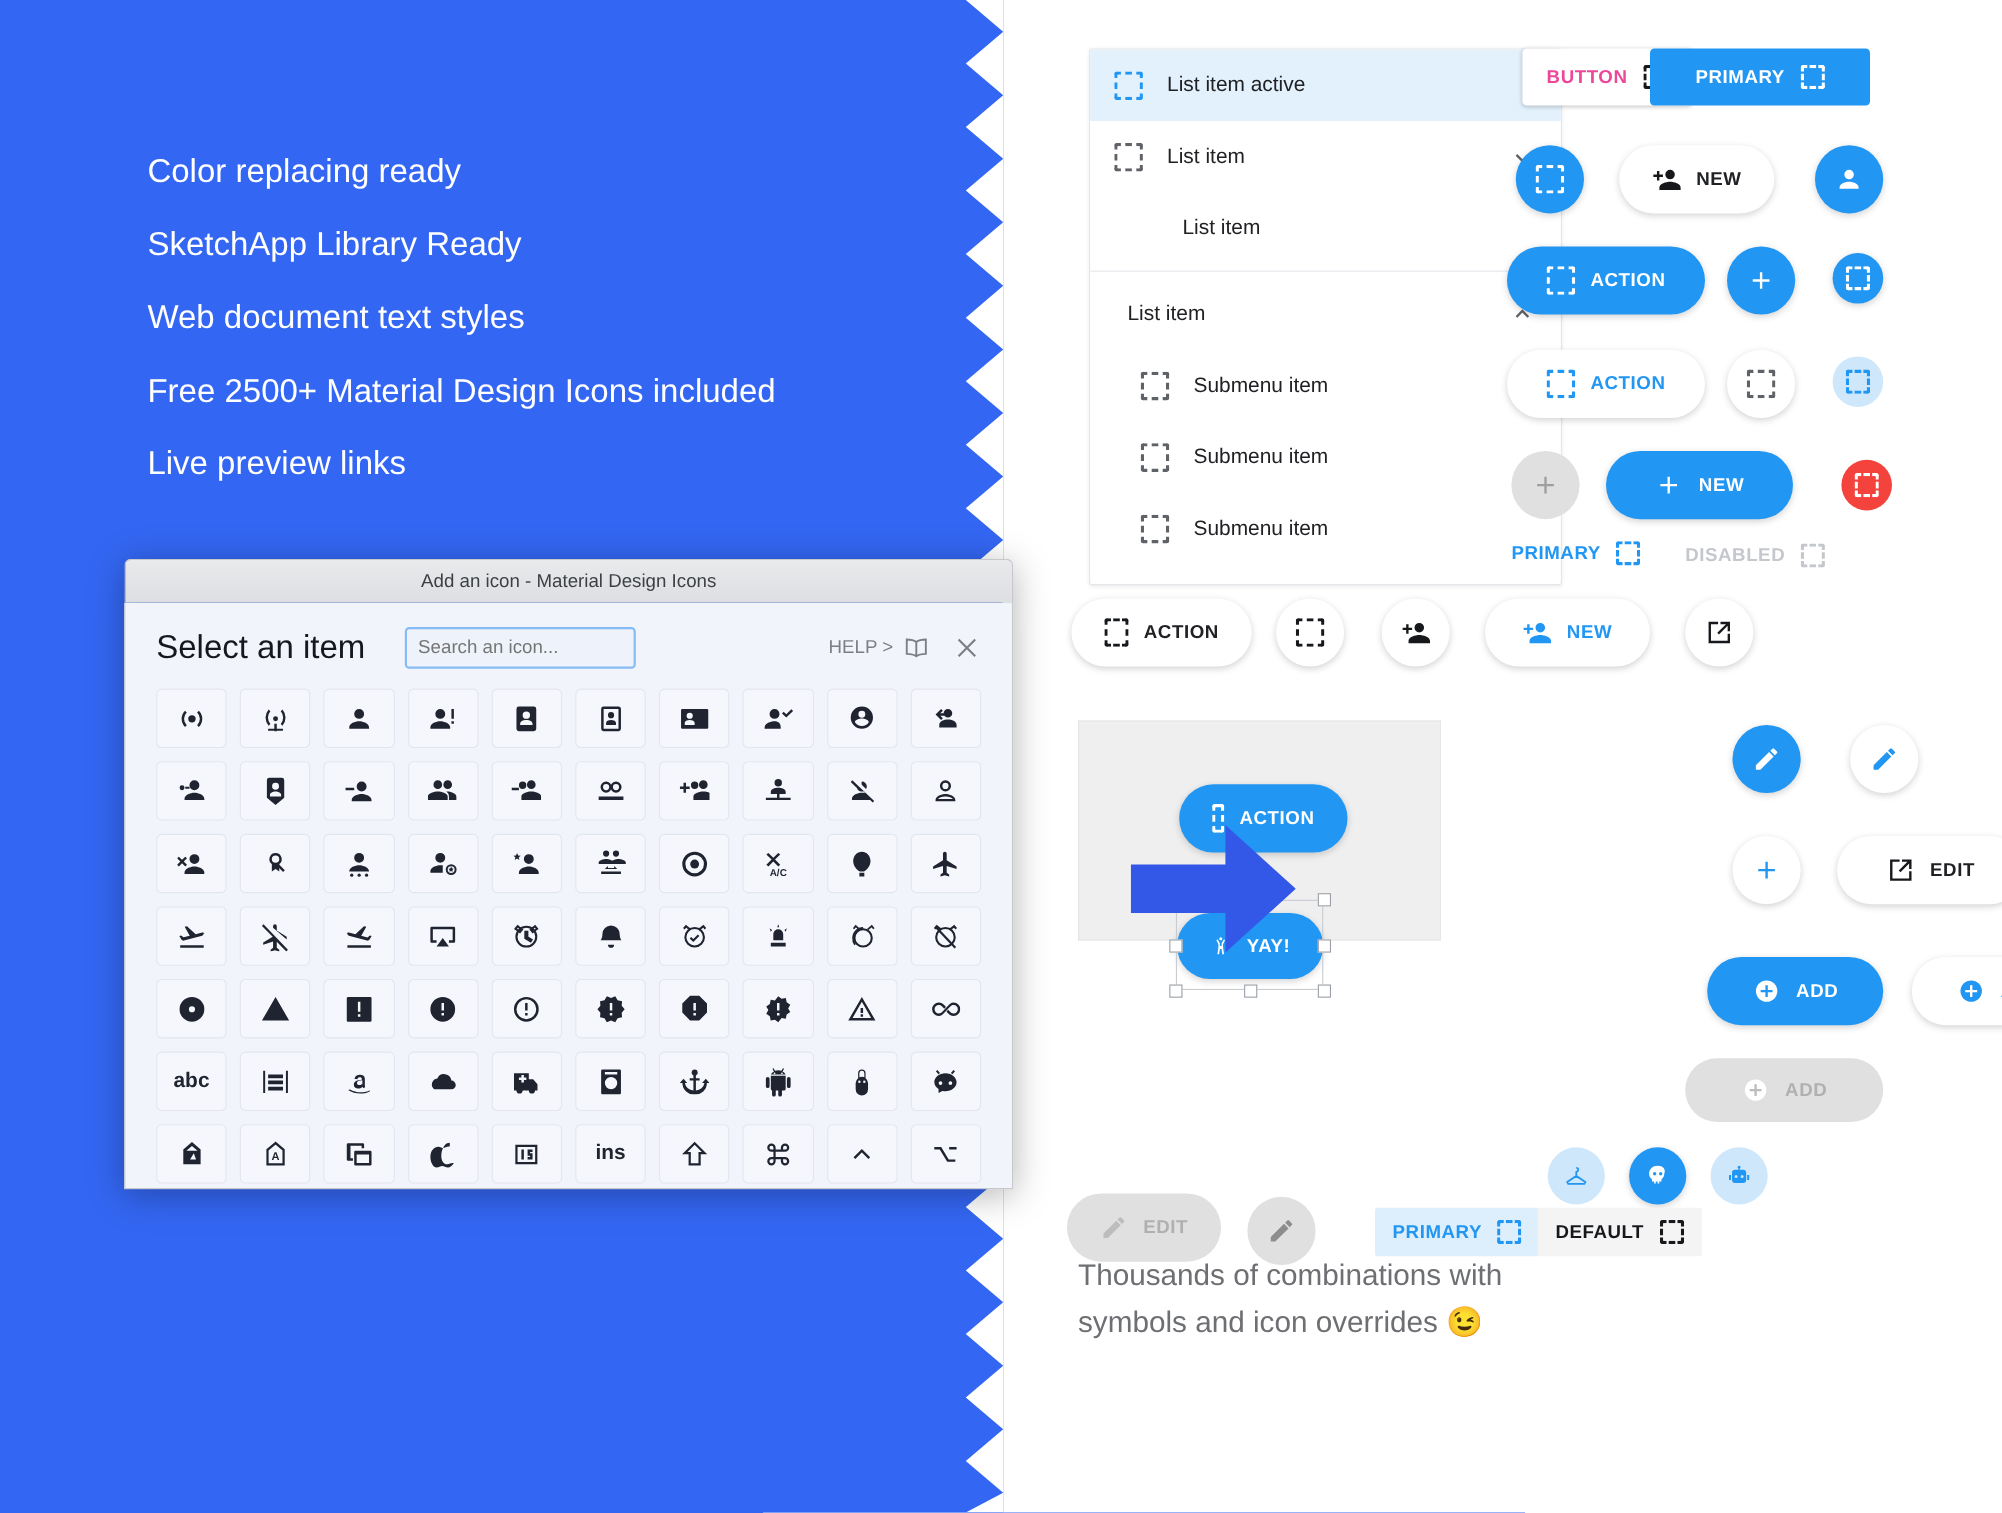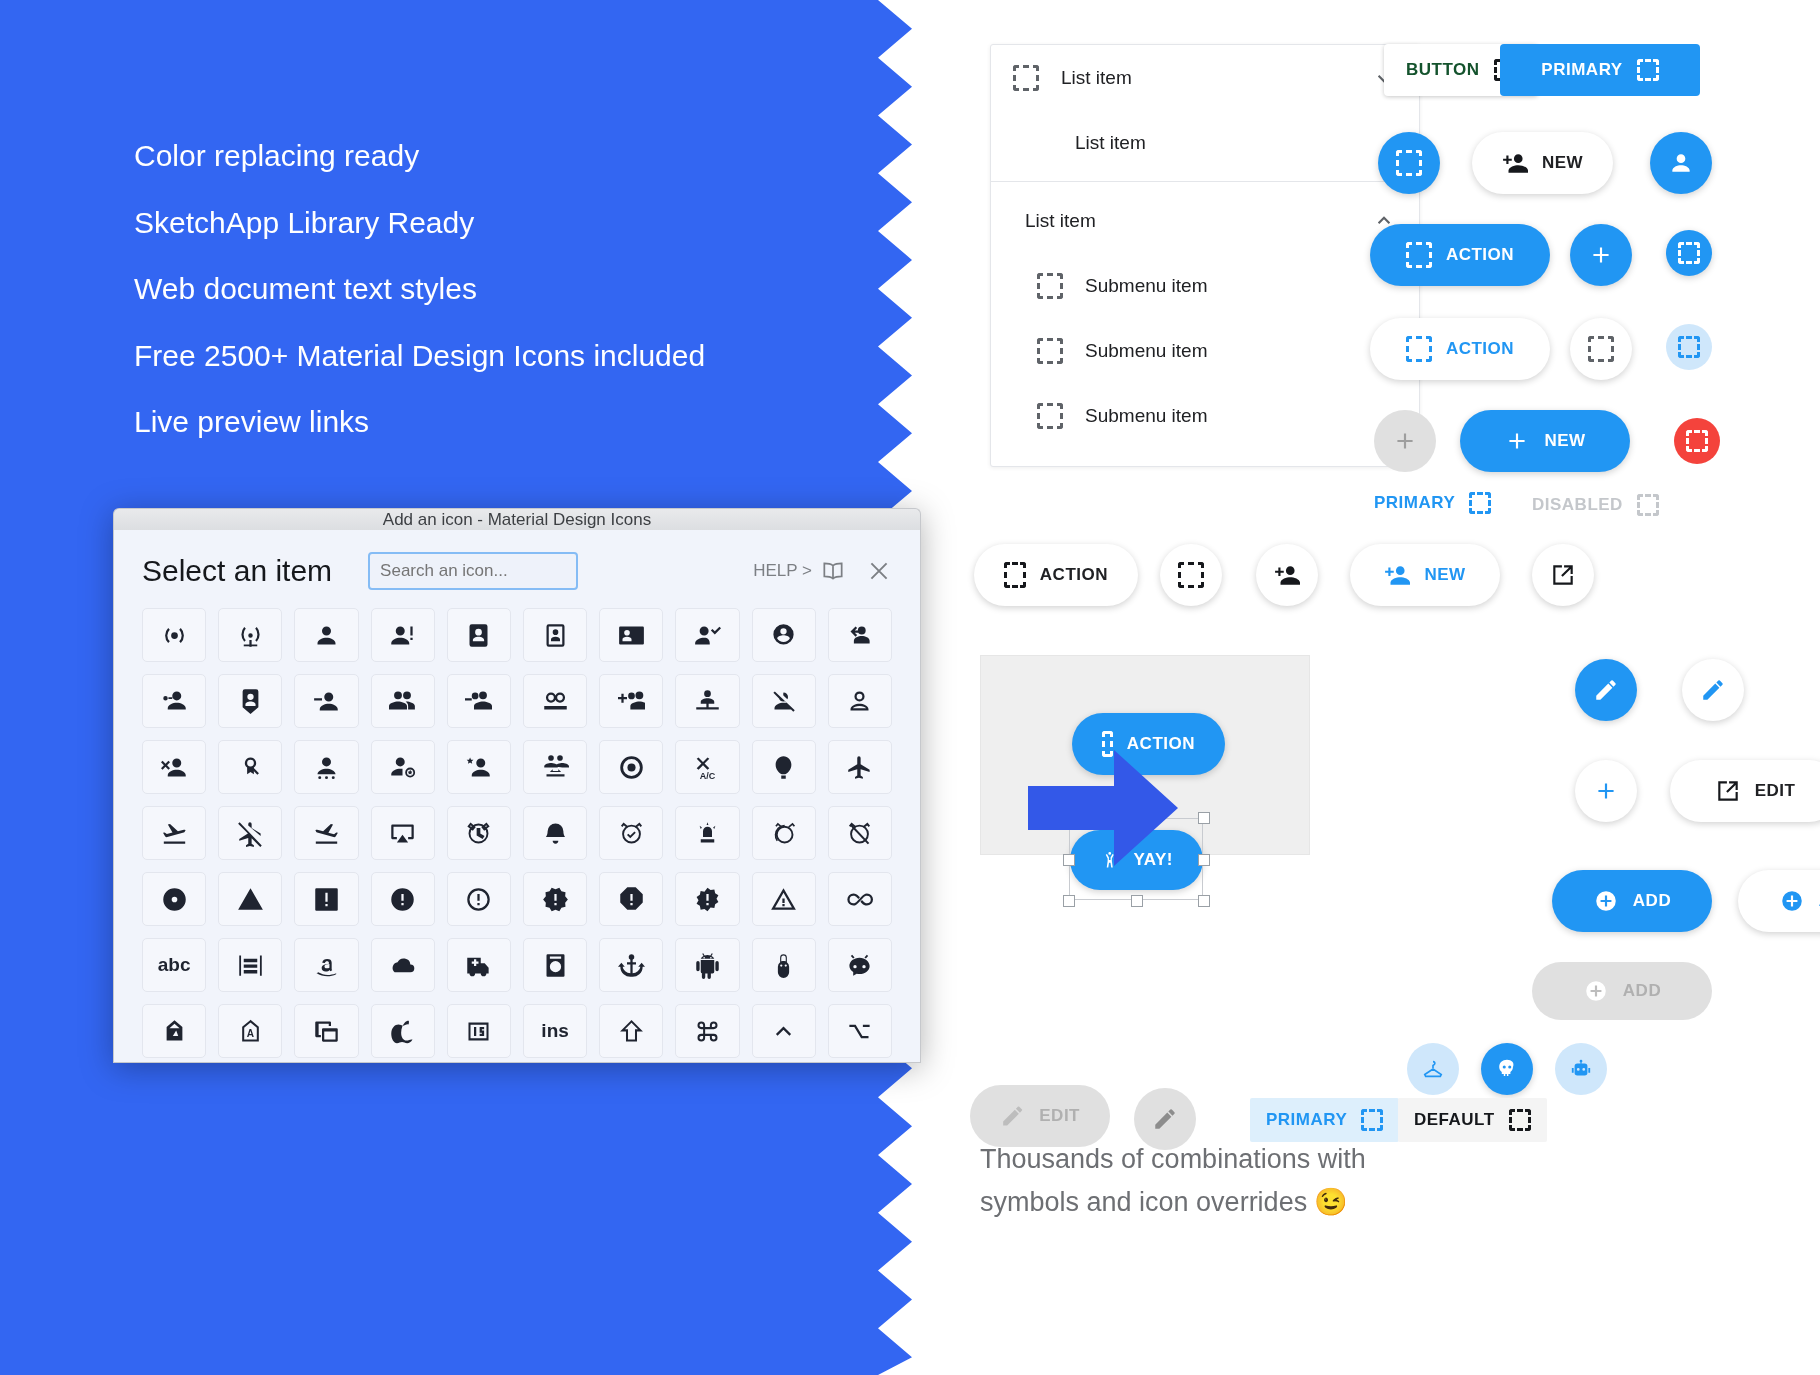--- a/index.html
+++ b/index.html
@@ -88,21 +88,21 @@
   
   .btn {
     display: inline-flex; align-items: center; justify-content: center;
     gap: 14px;
     font-size: 17px; font-weight: 700; letter-spacing: .5px;
     cursor: pointer; user-select: none;
     white-space: nowrap;
   }
   .btn-rect {
     height: 52px; padding: 0 22px; border-radius: 4px;
-    background: #ffffff; color: #14532d;
+    background: #ffffff; color: #ec4899;
     box-shadow: 0 1px 4px rgba(0,0,0,.22);
   }
   .btn-rect.primary { background: #2196f3; color: #fff; box-shadow: none; }
   .btn-pill {
     height: 62px; padding: 0 30px; border-radius: 34px;
     background: #ffffff; color: #202124;
     box-shadow: 0 2px 7px rgba(0,0,0,.18);
   }
   .btn-pill.filled { background: #2196f3; color: #ffffff; }
   .btn-pill.outline-blue { color: #2196f3; }
@@ -166,21 +166,21 @@
   }
 
   
   #icon-dialog {
     position: absolute; left: 113px; top: 508px;
     width: 808px; height: 567px;
     z-index: 5;
     filter: drop-shadow(0 5px 16px rgba(0,0,0,.3));
   }
   #dialog-titlebar {
-    height: 22px;
+    height: 40px;
     background: linear-gradient(#e9eaec, #dcdee1);
     border: 1px solid #c6c8cc;
     border-bottom: none;
     border-radius: 6px 6px 0 0;
     display: flex; align-items: center; justify-content: center;
     font-size: 17px; color: #3c3f43;
   }
   #dialog-body {
     height: 533px;
     background: #f1f4fb;
@@ -230,20 +230,24 @@
 
   
   #blue-arrow { position: absolute; left: 1028px; top: 750px; z-index: 3; }
 </style>
 </head>
 <body>
 
 <div id="showcase">
 
   <div id="list-card">
+    <div class="list-row active">
+      <span class="ph blue"></span>
+      <span class="label">List item active</span>
+    </div>
     <div class="list-row">
       <span class="ph"></span>
       <span class="label">List item</span>
       <span class="chev">
         <svg class="ico" viewBox="0 0 24 24">
             <path fill="none" stroke="#5f6368" stroke-width="2" d="M7 10l5 5 5-5"></path>
           </svg>
       </span>
     </div>
     <div class="list-row nested">

